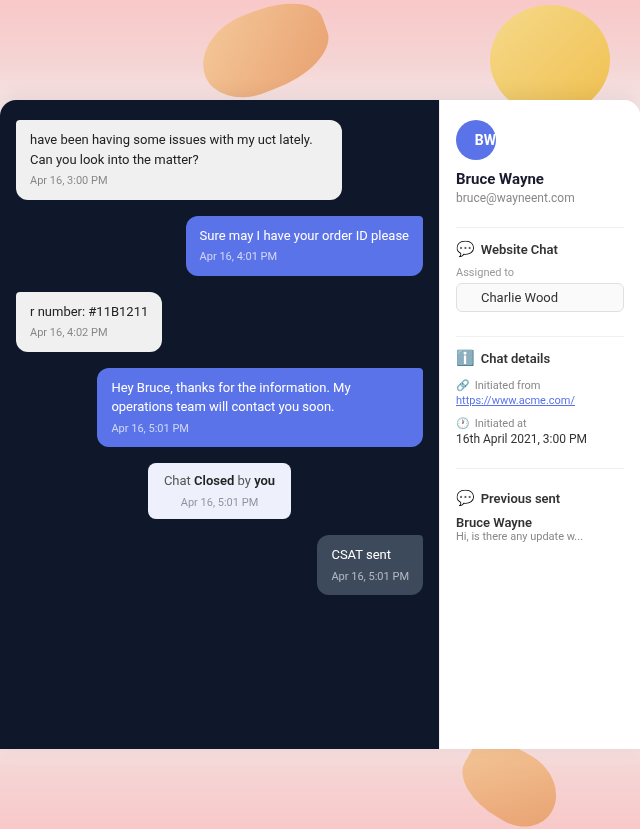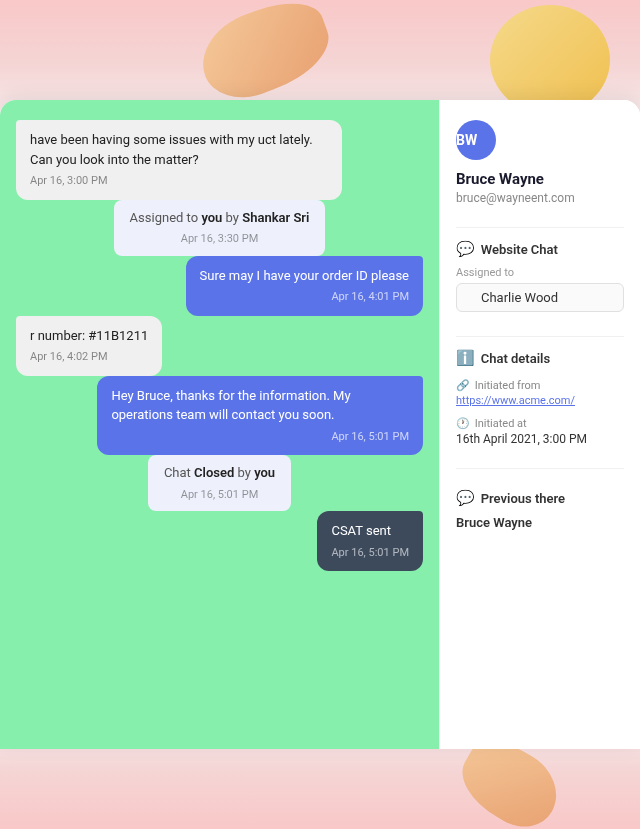--- a/index.html
+++ b/index.html
@@ -66,23 +66,24 @@
       border-radius: 16px 16px 0 0;
       box-shadow: 0 -4px 20px rgba(0,0,0,0.08);
       overflow: hidden;
     }
 
     
     .chat-panel {
       flex: 1;
       display: flex;
       flex-direction: column;
-      background: #86efac;
+      background: #0f172a;
       overflow: hidden;
       padding: 20px 16px;
+      gap: 16px;
       border-right: 1px solid #f0f0f0;
     }
 
     .message-bubble {
       max-width: 80%;
       padding: 10px 14px;
       border-radius: 12px;
       font-size: 13px;
       line-height: 1.5;
     }
@@ -99,21 +100,20 @@
       border-radius: 4px 12px 12px 12px;
     }
     .message-right {
       background: #5b73e8;
       color: #fff;
       align-self: flex-end;
       border-radius: 12px 4px 12px 12px;
     }
     .message-right .time {
       color: rgba(255,255,255,0.7);
-      text-align: right;
     }
     .message-center {
       background: #eef0fb;
       color: #555;
       align-self: center;
       border-radius: 8px;
       text-align: center;
       font-size: 13px;
       padding: 8px 16px;
     }
@@ -142,21 +142,21 @@
       overflow: hidden;
     }
 
     .contact-avatar {
       width: 40px; height: 40px;
       border-radius: 50%;
       background: #5b73e8;
       color: white;
       font-size: 14px;
       font-weight: 700;
-      display: flex; align-items: center; justify-content: flex-start;
+      display: flex; align-items: center; justify-content: flex-end;
       margin-bottom: 10px;
     }
     .contact-name {
       font-size: 15px;
       font-weight: 700;
       color: #1a1a2e;
       margin-bottom: 3px;
     }
     .contact-email {
       font-size: 12px;
@@ -257,28 +257,20 @@
 
   <div class="chat-panel flex-col">
 
     <div class="message-bubble message-left">
       <span>have been having some issues with my uct lately. Can you look into the matter?</span>
       <span class="time">
         <span>Apr 16</span>, <span>3:00 PM</span>
       </span>
     </div>
 
-    <div class="message-bubble message-center">
-      <span>
-        Assigned to <span class="bold">you</span> by <span class="bold">Shankar Sri</span>
-      </span>
-      <span class="time">
-        Apr 16, 3:30 PM
-      </span>
-    </div>
 
     <div class="message-bubble message-right">
       <span>Sure may I have your order ID please</span>
       <span class="time">
         Apr 16, 4:01 PM
       </span>
     </div>
 
     <div class="message-bubble message-left">
       <span>r number: #11B1211</span>
@@ -350,20 +342,21 @@
           <span>Initiated at</span>
         </div>
         <div class="detail-row-value">16th April 2021, 3:00 PM</div>
       </div>
     </div>
 
     <div class="divider"></div>
 
     <div class="section-label prev-chats-section">
       <span class="section-icon">💬</span>
-      <span>Previous there</span>
+      <span>Previous sent</span>
     </div>
     <div class="detail-row">
       <div class="prev-chat-name">Bruce Wayne</div>
+      <div class="prev-chat-preview">Hi, is there any update w...</div>
     </div>
 
   </div>
 </div>
 
 </body></html>

